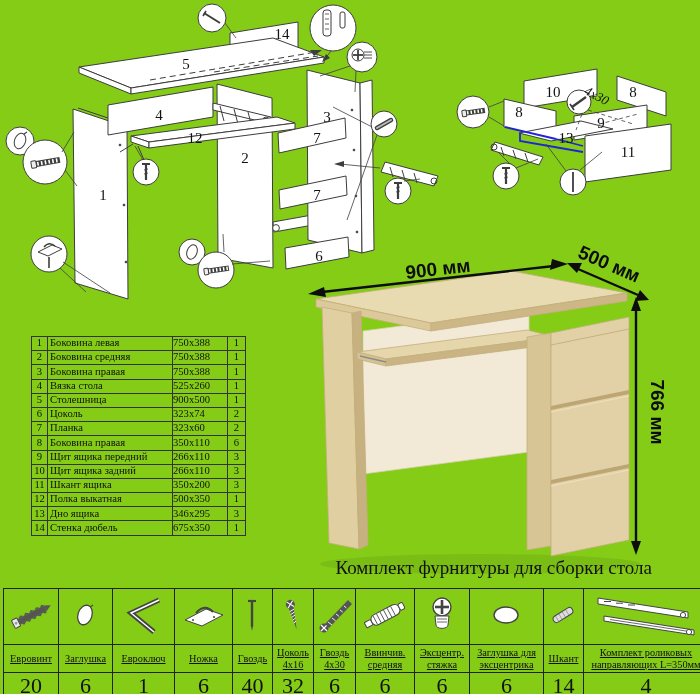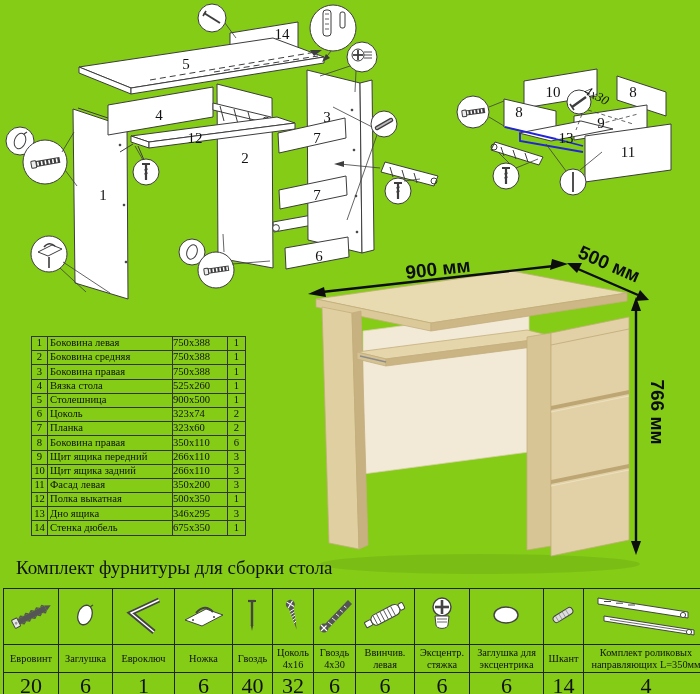--- a/index.html
+++ b/index.html
@@ -11,23 +11,23 @@
   .dlabel-rot{position:absolute;font-size:13px;font-style:italic;color:#111;white-space:nowrap;}
   .dim-label{position:absolute;font-family:"Liberation Sans",sans-serif;font-weight:bold;
              font-size:19px;color:#0d0d0d;white-space:nowrap;}
   .parts-table{position:absolute;left:31px;top:336px;border-collapse:collapse;table-layout:fixed;
                width:214px;font-size:10.6px;}
   .parts-table td{border:1px solid #333;height:13.2px;line-height:1;padding:0 2px;
                   white-space:nowrap;overflow:hidden;}
   .parts-table td.c-no{text-align:center;padding:0;}
   .parts-table td.c-size{text-align:left;padding:0;}
   .parts-table td.c-qty{text-align:center;padding:0;}
-  .hw-title{position:absolute;left:16px;top:557px;width:652px;text-align:left;font-size:19px;}
+  .hw-title{position:absolute;left:0;top:557px;width:652px;text-align:right;font-size:19px;}
   .hw-table{position:absolute;left:3px;top:588px;border-collapse:collapse;table-layout:fixed;}
-  .hw-table td{border:1.4px solid #222;text-align:center;vertical-align:middle;padding:0;overflow:hidden;}
+  .hw-table td{border:1.4px solid #222;text-align:center;vertical-align:middle;padding:0;overflow:hidden;text-decoration:underline;}
   .hw-icon-cell{height:55px;}
   .hw-label-cell{height:27px;font-size:10.3px;line-height:1.08;padding:0 1px !important;}
   .hw-qty-cell{height:20px;font-size:22px;}
 </style>
 </head>
 <body>
 
 <div class="page">
 
   <svg class="lineart" width="700" height="694" viewBox="0 0 700 694">
@@ -367,21 +367,21 @@
           <td class="c-qty">3</td>
         </tr>
       <tr>
           <td class="c-no">10</td>
           <td>Щит ящика задний</td>
           <td class="c-size">266x110</td>
           <td class="c-qty">3</td>
         </tr>
       <tr>
           <td class="c-no">11</td>
-          <td>Фасад левая</td>
+          <td>Шкант ящика</td>
           <td class="c-size">350x200</td>
           <td class="c-qty">3</td>
         </tr>
       <tr>
           <td class="c-no">12</td>
           <td>Полка выкатная</td>
           <td class="c-size">500x350</td>
           <td class="c-qty">1</td>
         </tr>
       <tr>
@@ -511,21 +511,21 @@
             </svg></td>
       </tr>
       <tr>
         <td class="hw-label-cell">Евровинт</td>
         <td class="hw-label-cell">Заглушка</td>
         <td class="hw-label-cell">Евроключ</td>
         <td class="hw-label-cell">Ножка</td>
         <td class="hw-label-cell">Гвоздь</td>
         <td class="hw-label-cell">Цоколь 4x16</td>
         <td class="hw-label-cell">Гвоздь 4x30</td>
-        <td class="hw-label-cell">Ввинчив. левая</td>
+        <td class="hw-label-cell">Ввинчив. средняя</td>
         <td class="hw-label-cell">Эксцентр. стяжка</td>
         <td class="hw-label-cell">Заглушка для эксцентрика</td>
         <td class="hw-label-cell">Шкант</td>
         <td class="hw-label-cell">Комплект роликовых направляющих L=350мм</td>
       </tr>
       <tr>
         <td class="hw-qty-cell">20</td>
         <td class="hw-qty-cell">6</td>
         <td class="hw-qty-cell">1</td>
         <td class="hw-qty-cell">6</td>

